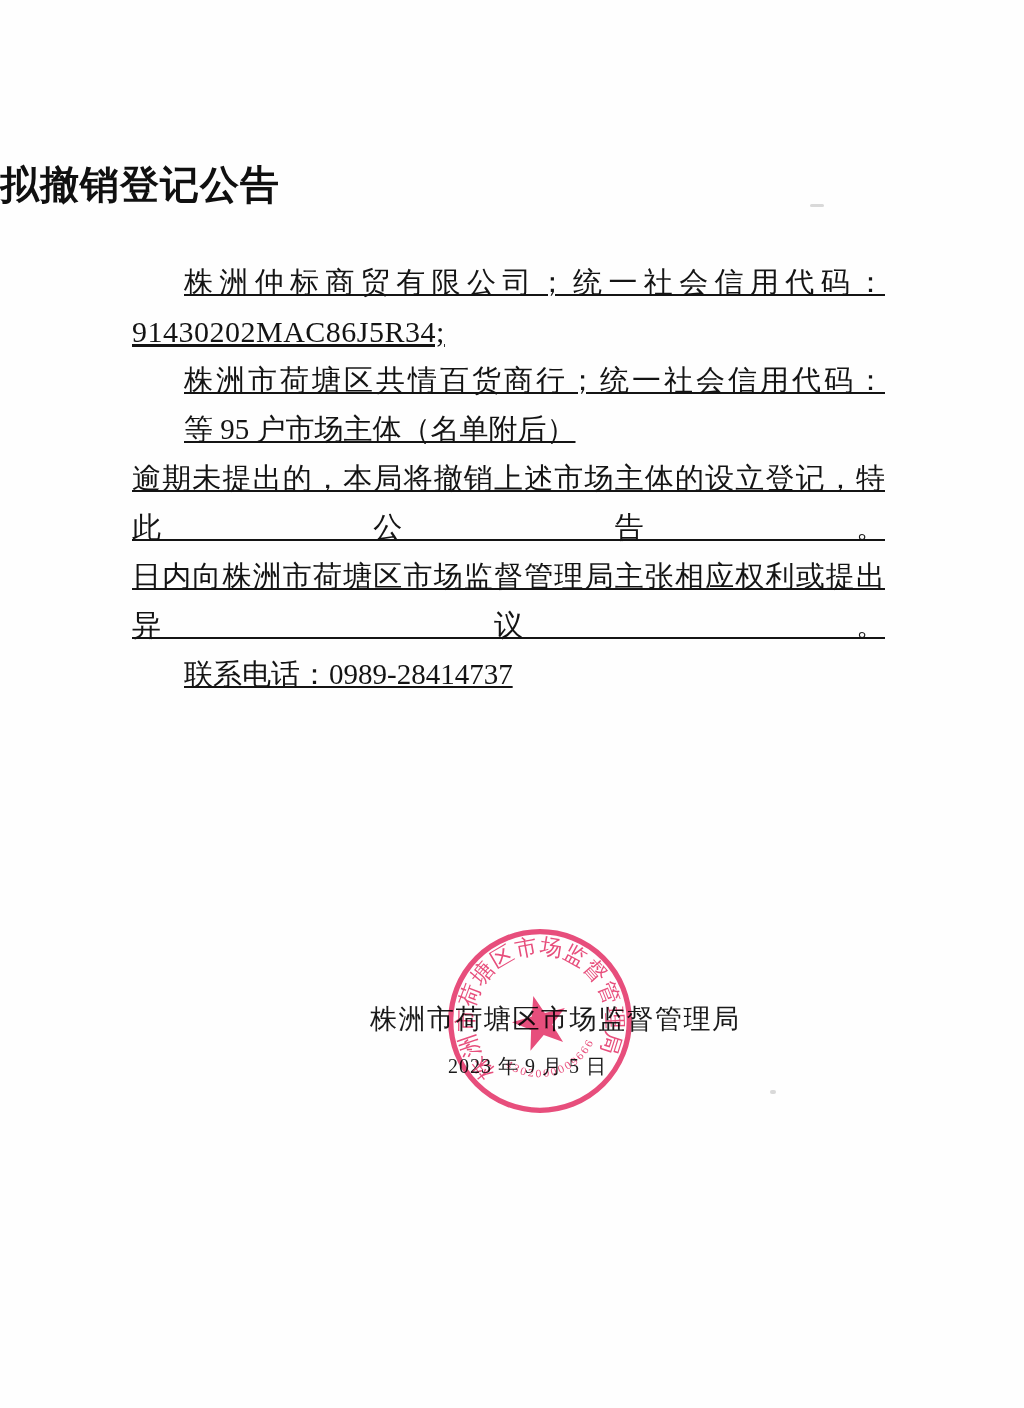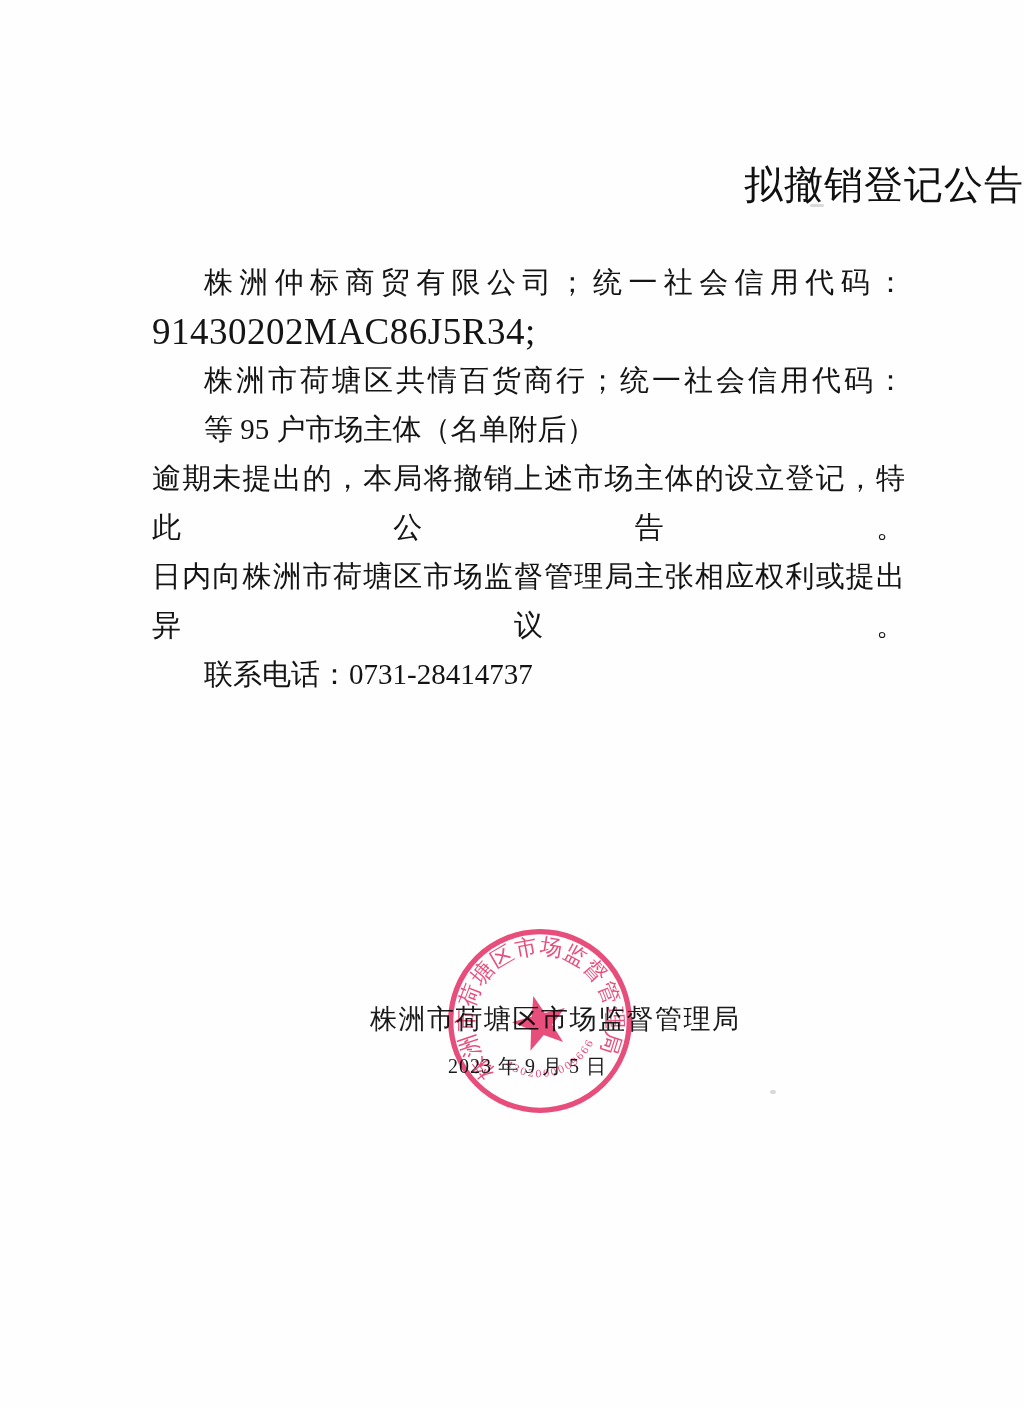--- a/index.html
+++ b/index.html
@@ -7,45 +7,45 @@
     position:relative;
     width:1024px;height:1408px;
     background:#fefefe;
     font-family:"Liberation Serif","DejaVu Serif",serif;
     color:#141414;
     overflow:hidden;
   }
   .doc-title{
     position:absolute;
     top:158px;left:0;width:100%;
-    text-align:right;
+    text-align:left;
     font-size:39px;
-    font-weight:400;
+    font-weight:700;
     letter-spacing:1px;
     color:#101010;
   }
   .body-block{
     position:absolute;
-    left:152px;top:258px;width:753px;
+    left:132px;top:258px;width:753px;text-decoration:underline;
   }
   .line{
     font-size:29px;
     line-height:49px;
     white-space:nowrap;
   }
   .j{
     white-space:normal;
     text-align:justify;
     text-align-last:justify;
     text-justify:inter-character;
   }
   .indent{ text-indent:52px; }
   .code-line{
     font-family:"Liberation Serif","DejaVu Serif",serif;
-    font-size:37px;
+    font-size:30px;
     letter-spacing:0.5px;
   }
   .signature-line{
     position:absolute;
     left:370px;top:1001px;
     font-size:27px;
     letter-spacing:1.5px;
     color:#1a1a1a;
     white-space:nowrap;
   }
@@ -87,21 +87,21 @@
     <div class="line code-line">91430202MAC86J5R34;</div>
 
     <div class="line j indent">株洲市荷塘区共情百货商行；统一社会信用代码：</div>
 
 
     <div class="line indent">等 95 户市场主体（名单附后）</div>
 
     <div class="line j">逾期未提出的，本局将撤销上述市场主体的设立登记，特此公告。</div>
     <div class="line j">日内向株洲市荷塘区市场监督管理局主张相应权利或提出异议。</div>
 
-    <div class="line indent">联系电话：0731-28414737</div>
+    <div class="line indent">联系电话：0989-28414737</div>
   </div>
 
   <div class="signature-line">株洲市荷塘区市场监督管理局</div>
 
   <div class="date-line">2023 年 9 月 5 日</div>
 
   <svg class="seal" viewBox="0 0 200 200">
     <g>
       <circle cx="100" cy="100" r="93" fill="none" stroke="#e5356a" stroke-width="5.5"></circle>
       <g transform="rotate(-15 100 100)">

